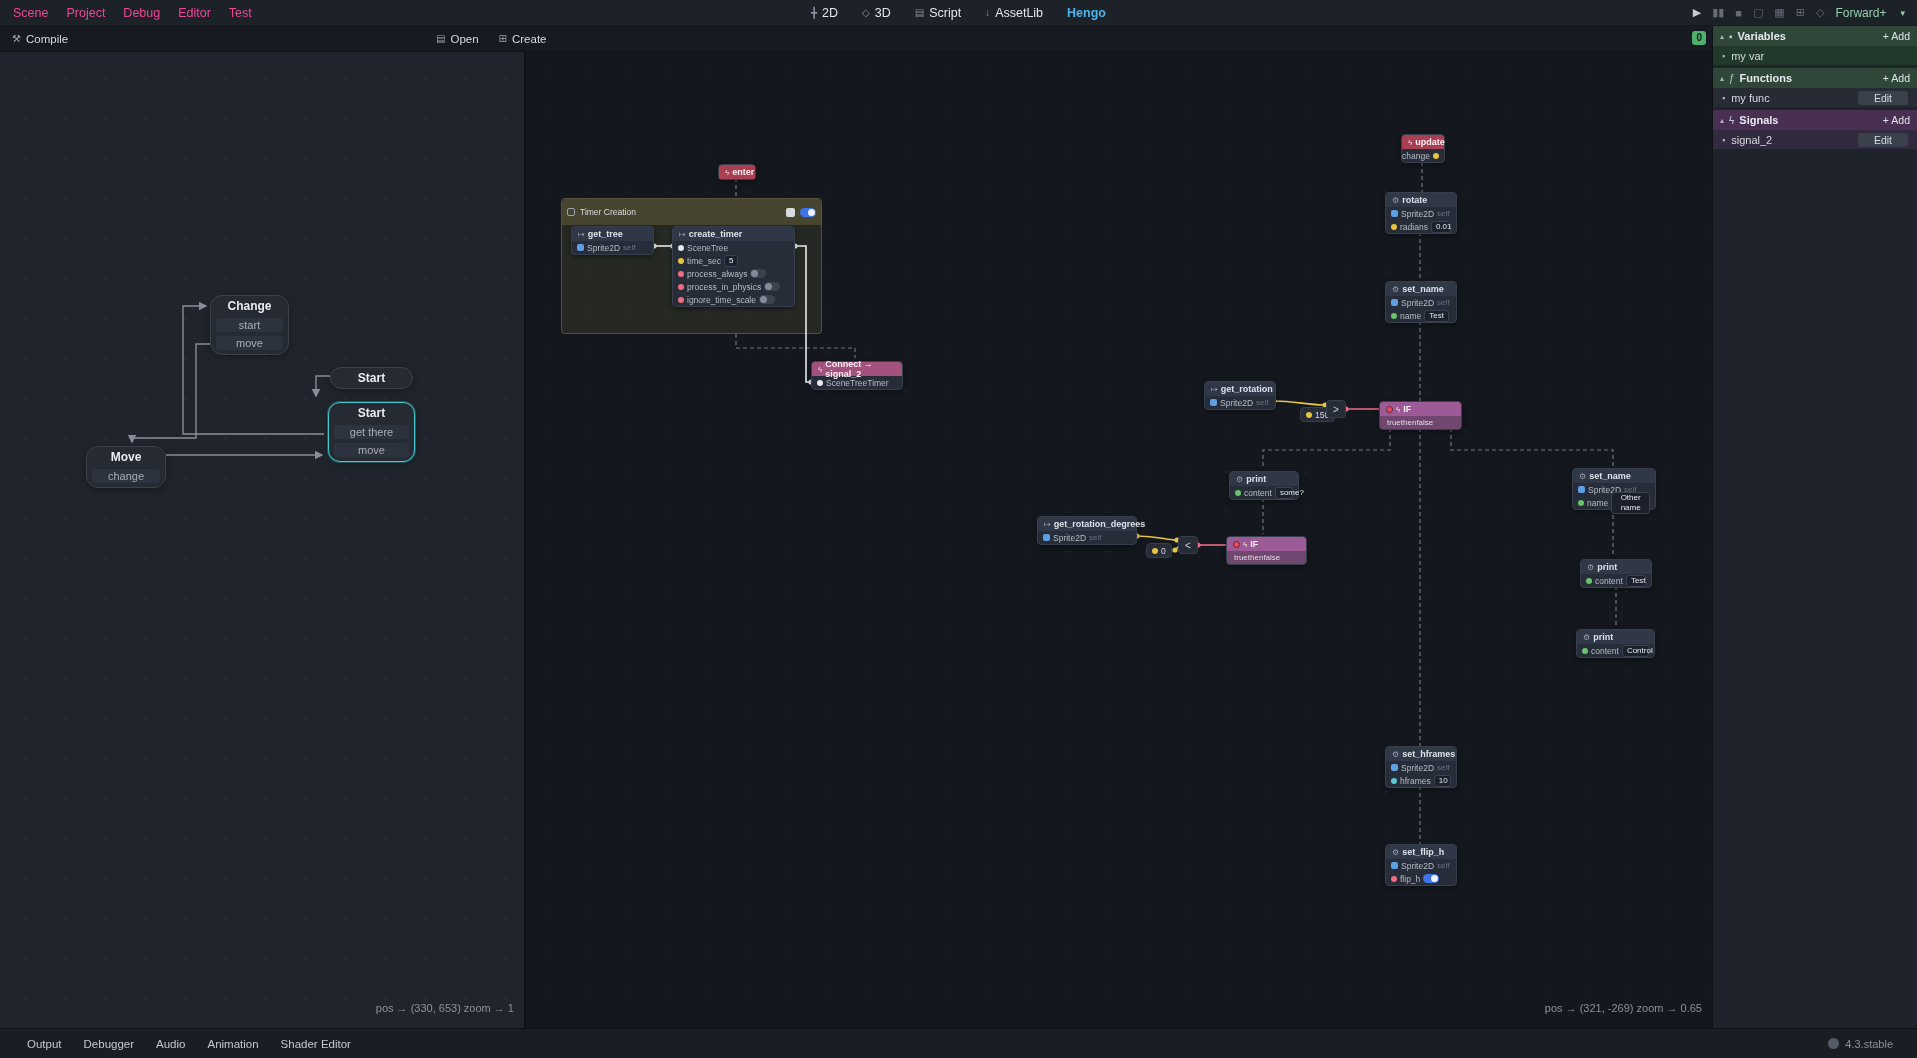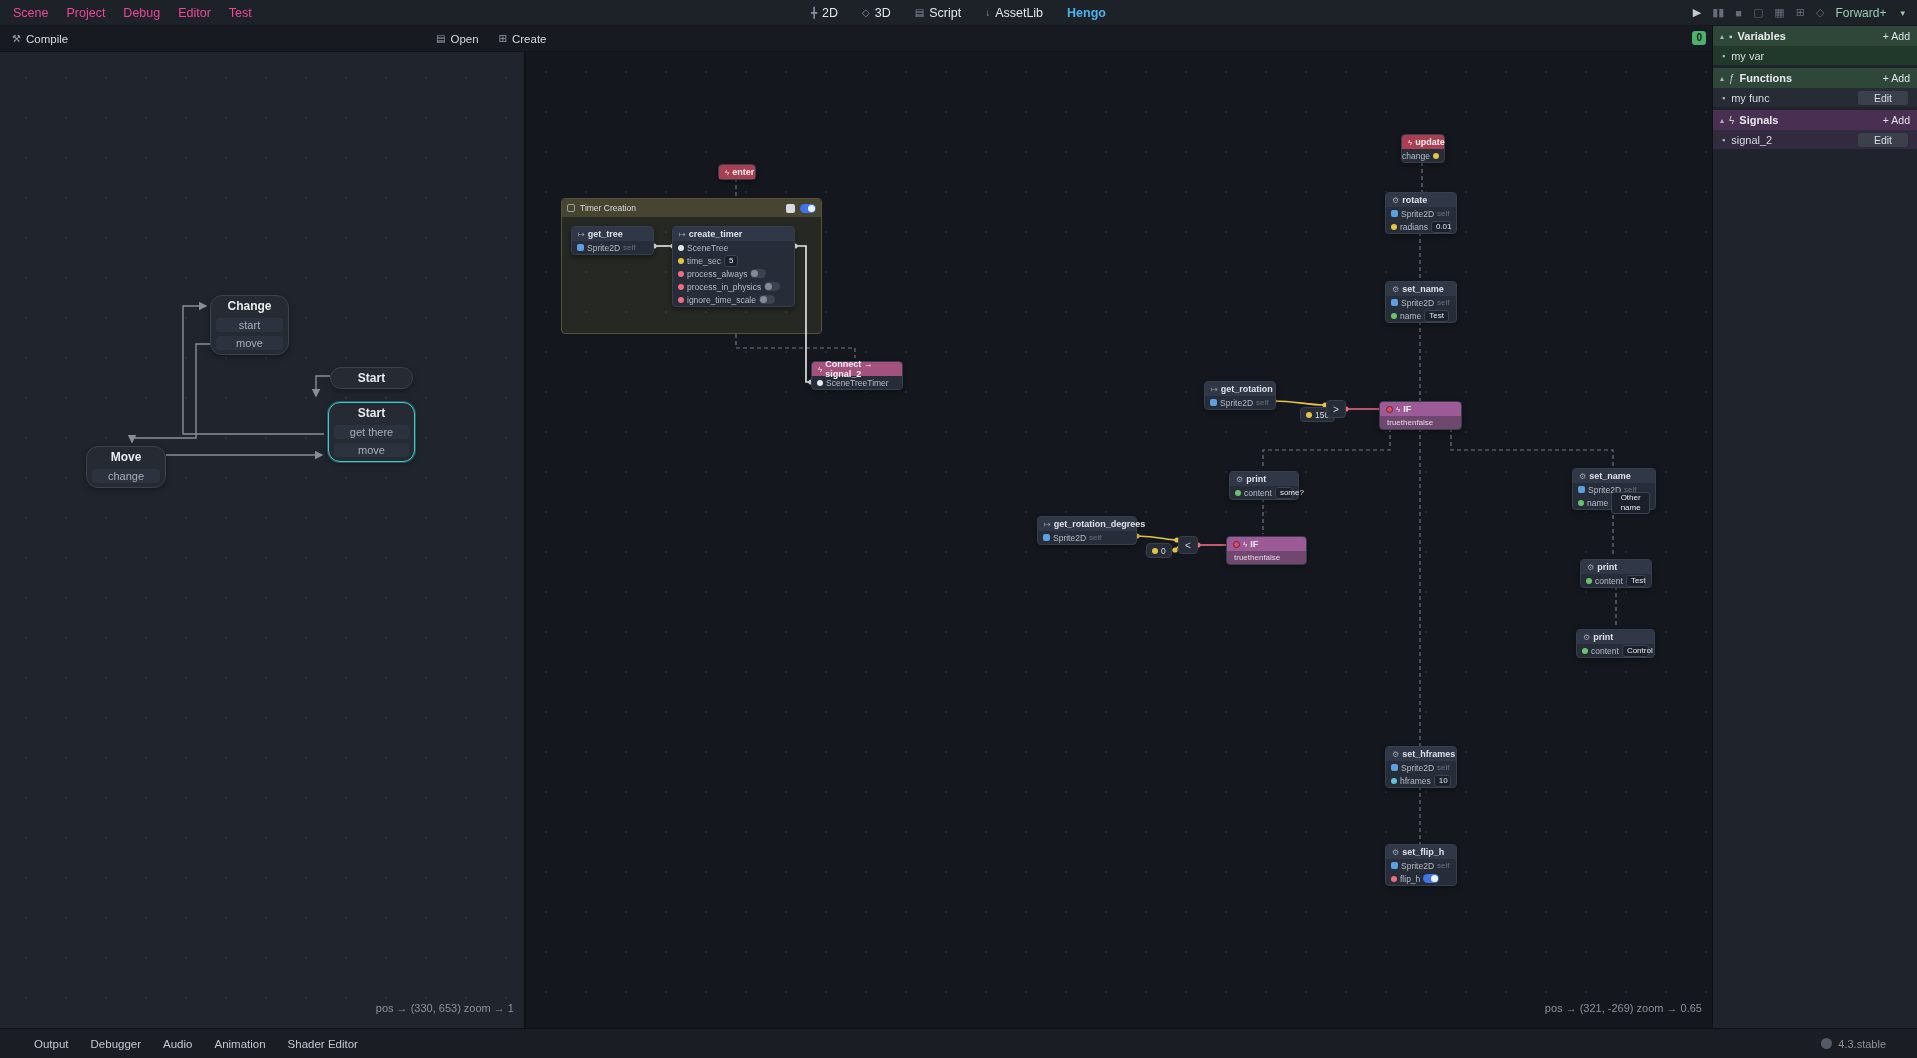--- a/index.html
+++ b/index.html
@@ -43,21 +43,21 @@
 
   
   .graph-panel { flex:1; position:relative;
     background-color:#14181e;
     background-image:radial-gradient(circle,#222833 1.1px,transparent 1.3px);
     background-size:40px 40px; }
   svg.wires { position:absolute; inset:0; z-index:2; }
   .gframe { position:absolute; border-radius:4px; z-index:1; }
   .gframe.timer { background:rgba(163,152,72,.13); border:1px solid #55523a; }
   .gframe.test  { background:rgba(120,170,150,.07); border:1px solid #3c4a45; }
-  .fhd { position:absolute; left:0; right:0; top:0; height:18px; display:flex; align-items:center; gap:5px; padding:0 5px; border-radius:3px 3px 0 0; font-size:8.5px; color:#d8dce2; }
+  .fhd { position:absolute; left:0; right:0; top:0; height:26px; display:flex; align-items:center; gap:5px; padding:0 5px; border-radius:3px 3px 0 0; font-size:8.5px; color:#d8dce2; }
   .gframe.timer .fhd { background:#47442f; }
   .gframe.test  .fhd { background:#364742; }
   .fbox { width:8px; height:8px; border:1px solid #9aa1ad; border-radius:2px; }
   .fspacer { flex:1; }
   .fcheck { width:9px; height:9px; background:#d7dbe0; border-radius:2px; }
   .toggle { width:16px; height:9px; border-radius:5px; background:#3c424e; position:relative; }
   .toggle::after { content:""; position:absolute; width:7px; height:7px; border-radius:50%; background:#838a99; left:1px; top:1px; }
   .toggle.on { background:#3e74e8; }
   .toggle.on::after { left:8px; background:#eef1f5; }
 
@@ -95,21 +95,21 @@
   .sec-ico { font-size:10px; color:#c3c9d1; font-weight:normal; }
   .add-btn { margin-left:auto; font-size:10.5px; font-weight:normal; color:#dfe3ea; }
   .sec-item { display:flex; align-items:center; gap:6px; height:19px; padding:0 9px; font-size:11px; color:#d6dae0; }
   .sec-item.var-item { background:#20392b; }
   .sec-item.fn-item  { background:#262b34; }
   .sec-item.sig-item { background:#322a3e; }
   .item-ico { font-size:9px; color:#aeb4bd; }
   .edit-btn { margin-left:auto; background:#3a404c; border-radius:3px; padding:1px 16px; font-size:10.5px; color:#d7dbe2; }
 
   
-  .bottom-bar { height:30px; background:#1a1d24; border-top:1px solid #0f1116; display:flex; align-items:center; padding:0 23px; }
+  .bottom-bar { height:30px; background:#1a1d24; border-top:1px solid #0f1116; display:flex; align-items:center; padding:0 16px; }
   .bb-tab { padding:4px 11px; font-size:11.5px; color:#c3c8d0; border-radius:3px; }
   .bb-right { margin-left:auto; display:flex; align-items:center; gap:6px; padding-right:8px; }
   .godot-dot { width:11px; height:11px; border-radius:50%; background:#555b66; }
   .version { font-size:11px; color:#8b9097; }
 </style>
 </head>
 <body>
 
 <header class="menubar">
   <span class="menu-item">Scene</span>

